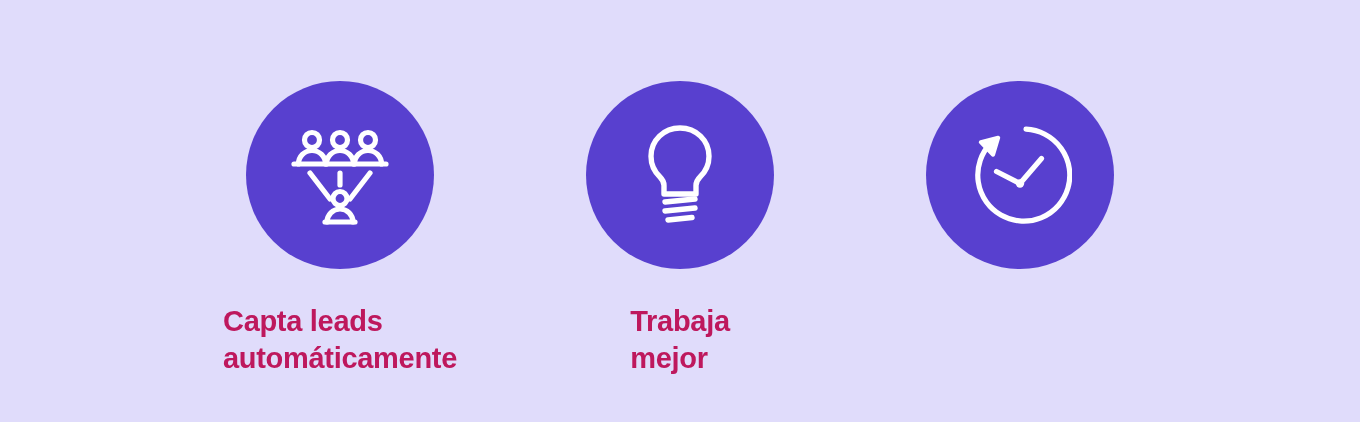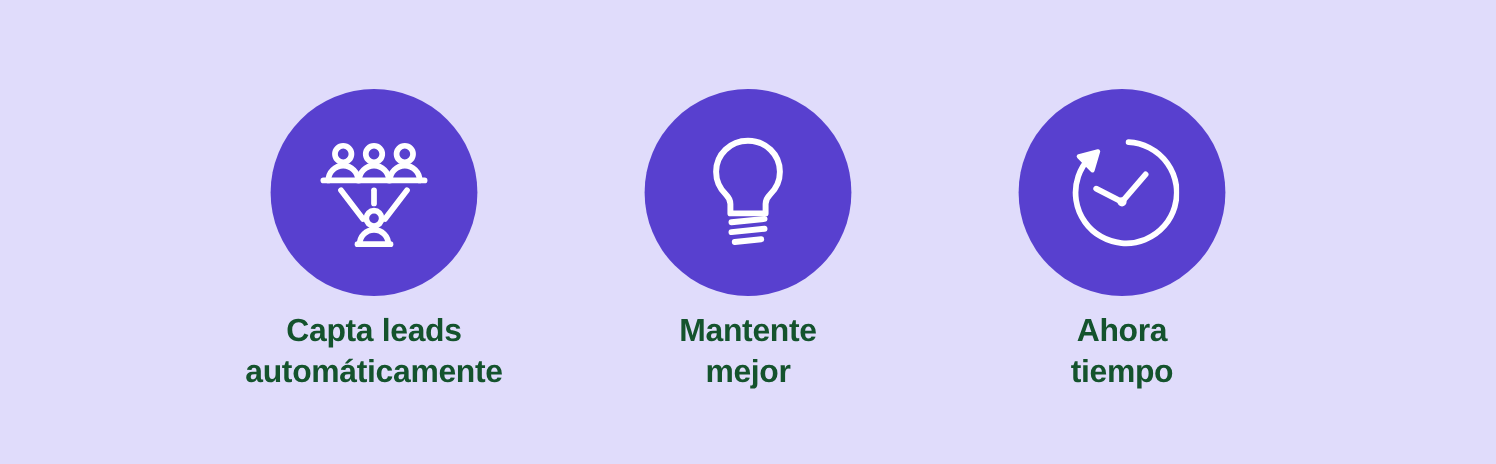--- a/index.html
+++ b/index.html
@@ -42,23 +42,23 @@
     align-items: center;
     justify-content: center;
     flex: 0 0 auto;
   }
 
   .icon-circle svg {
     display: block;
   }
 
   .feature-label {
-    margin-top: 14px;
-    text-align: center;
-    color: #14532d;
+    margin-top: 34px;
+    text-align: left;
+    color: #be185d;
     font-family: "Liberation Sans", sans-serif;
     font-weight: bold;
     font-size: 29px;
     line-height: 1.28;
     letter-spacing: -0.3px;
     white-space: pre-line;
   }
 </style>
 </head>
 <body>
@@ -102,37 +102,35 @@
           <path d="M36 71 V62.5 C36 59 34.5 56.5 32 54 C26.5 48.7 23 41.4 23 33.2
                    C23 17.3 35.9 5 52 5 C68.1 5 81 17.3 81 33.2
                    C81 41.4 77.5 48.7 72 54 C69.5 56.5 68 59 68 62.5 V71 Z"></path>
 
           <path d="M37 79 L67 76"></path>
           <path d="M37 88 L67 85"></path>
           <path d="M40 97 L64 94.5"></path>
         </svg>
       </span>
     </div>
-    <div class="feature-label">Mantente
+    <div class="feature-label">Trabaja
 mejor</div>
   </div>
 
 
   <div class="feature-item">
     <div class="icon-circle">
       <span>
         <svg width="104" height="104" viewBox="0 0 104 104" fill="none" stroke="#ffffff" stroke-width="5.2" stroke-linecap="round" stroke-linejoin="round">
 
           <path d="M58 6.2
                    A 46 46 0 1 1 22.3 20.6" fill="none"></path>
 
           <path d="M12.8 19.2 L30.2 14.7 L25.1 31.8 Z" fill="#ffffff" stroke="#ffffff" stroke-width="4"></path>
 
           <path d="M28.5 48.5 L52 60.5 L73.5 35.5"></path>
           <circle cx="52" cy="60.5" r="4.2" fill="#ffffff" stroke="none"></circle>
         </svg>
       </span>
     </div>
-    <div class="feature-label">Ahora
-tiempo</div>
   </div>
 
 </div>
 
 </body></html>

